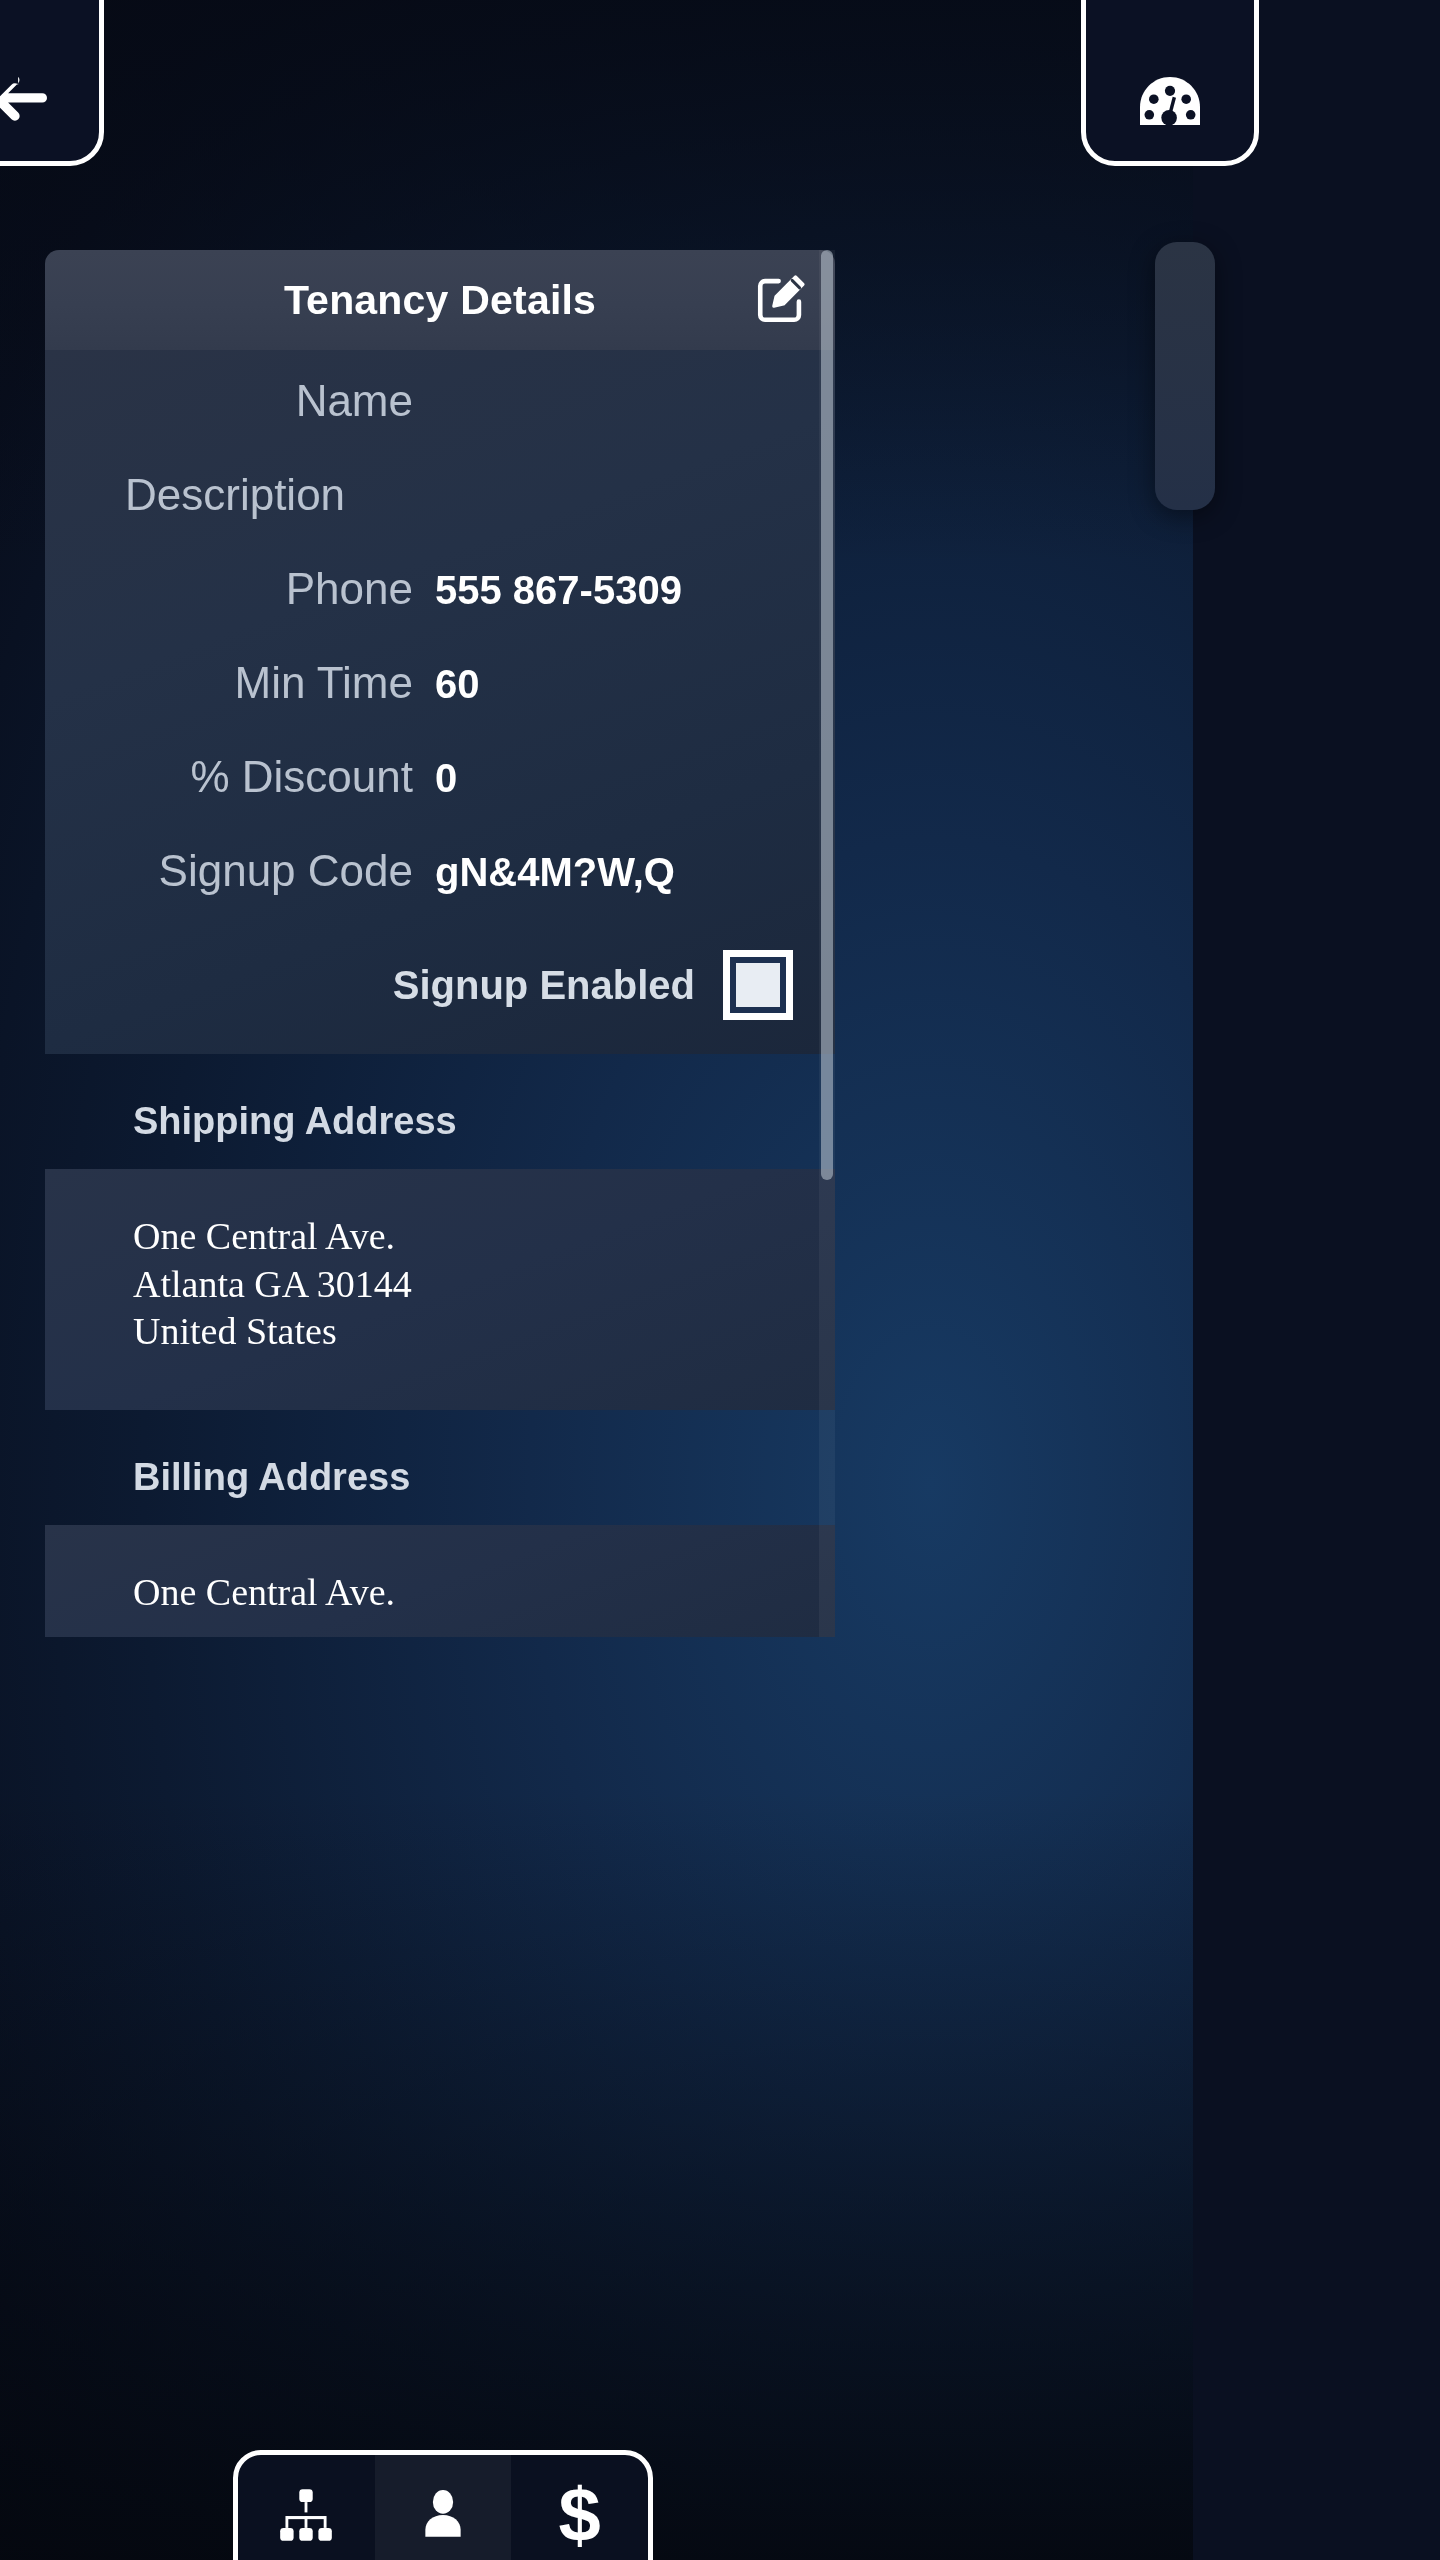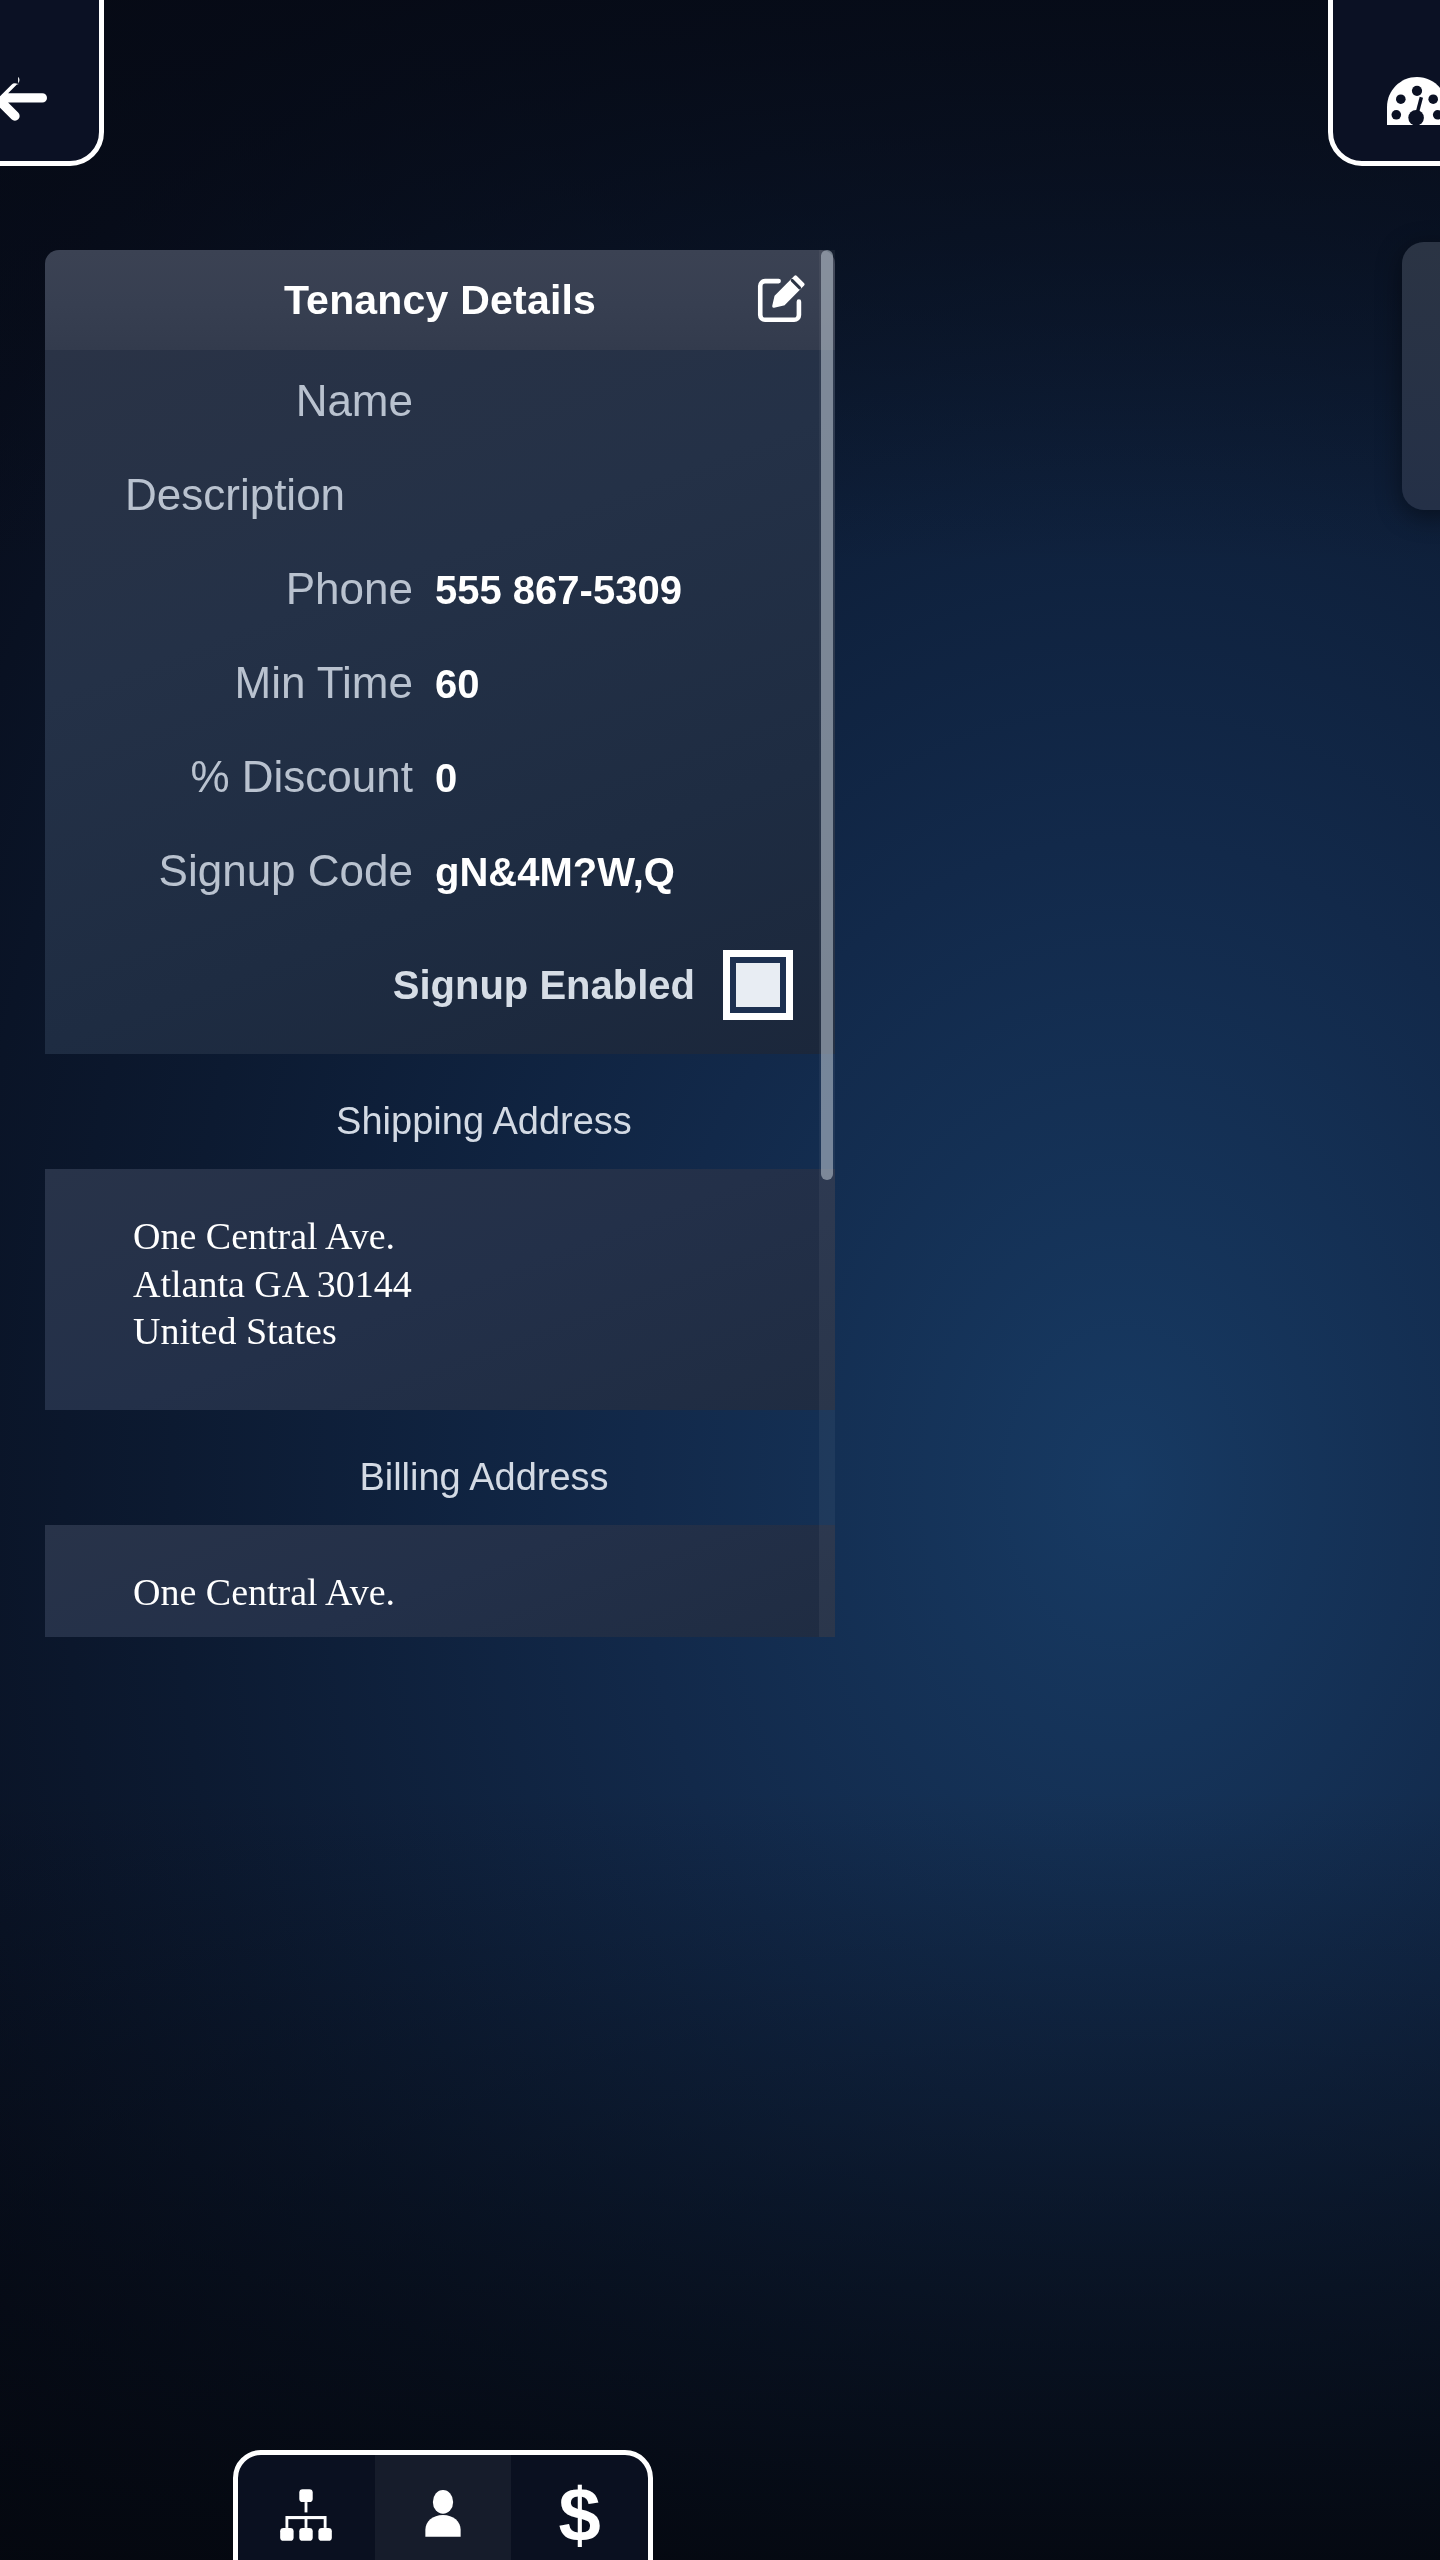--- a/index.html
+++ b/index.html
@@ -6,21 +6,21 @@
   html, body {
     width:1440px; height:2560px;
     font-family:"Liberation Sans", sans-serif;
     background:#0a1021;
     overflow:hidden;
   }
 
   
   #app {
     position:relative;
-    width:1440px; height:2560px;
+    width:1193px; height:2560px;
     background:
       radial-gradient(120% 90% at 78% 58%, #173a63 0%, #12294a 28%, #0c1a31 55%, #080e1d 80%, #060a15 100%);
   }
   #app::after{
     content:"";
     position:absolute; inset:0;
     background:linear-gradient(180deg, rgba(6,10,21,.85) 0%, rgba(6,10,21,0) 22%, rgba(6,10,21,0) 70%, rgba(4,7,14,.9) 100%);
     pointer-events:none;
   }
 
@@ -130,23 +130,22 @@
     display:flex; align-items:center; justify-content:center;
   }
   .checkbox .fill{
     width:100%; height:100%;
     background:#e8edf3;
   }
 
   
   .section-title{
     padding:46px 0 26px 88px;
-    font-size:38px; font-weight:normal; color:#d3dae4;
+    font-size:38px; font-weight:bold; color:#d3dae4;
     background:transparent;
-    text-align:center;
   }
   .address-block{
     background:linear-gradient(160deg,#283349 0%, #233049 50%, #1f2c42 100%);
     padding:44px 0 54px 88px;
   }
   .address-line{
     font-size:38px; color:#ffffff; line-height:1.25;
     white-space:nowrap;
     font-family:Liberation Serif, serif;
   }

